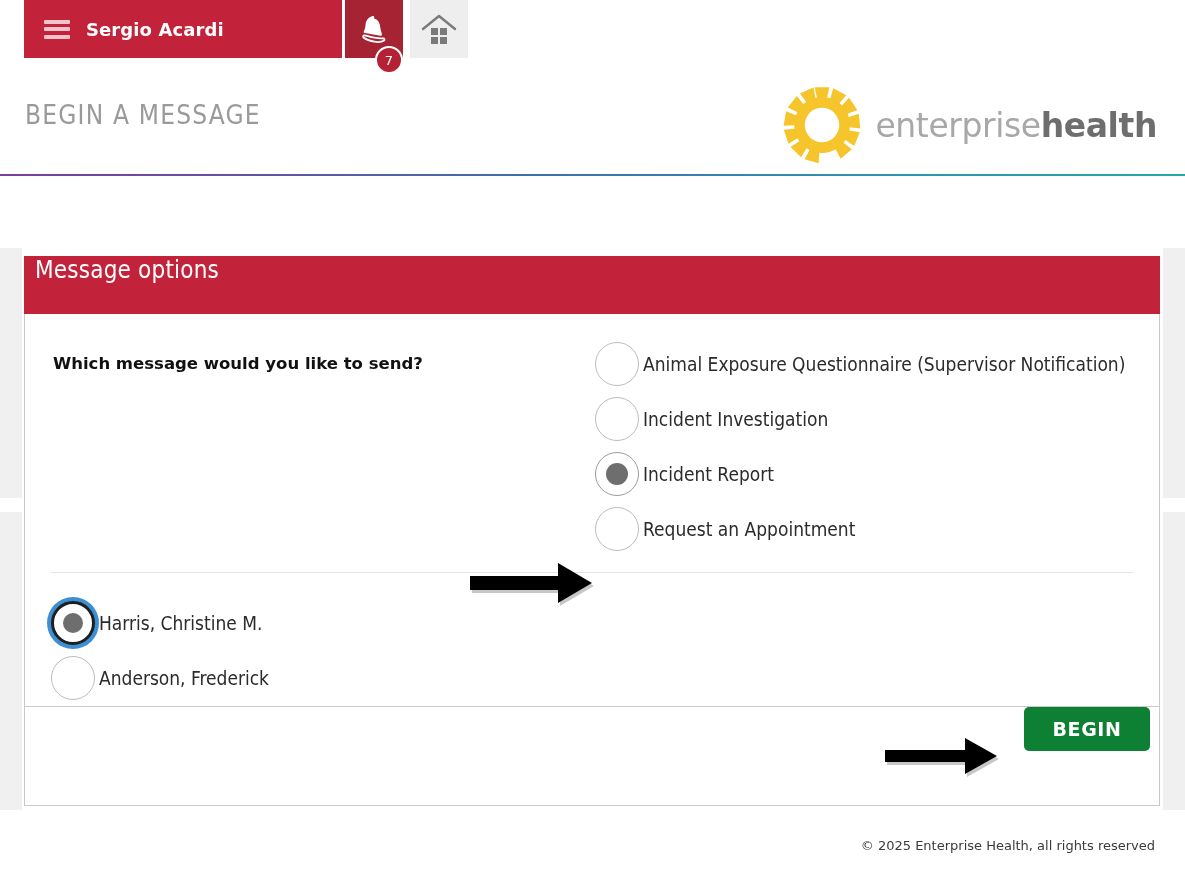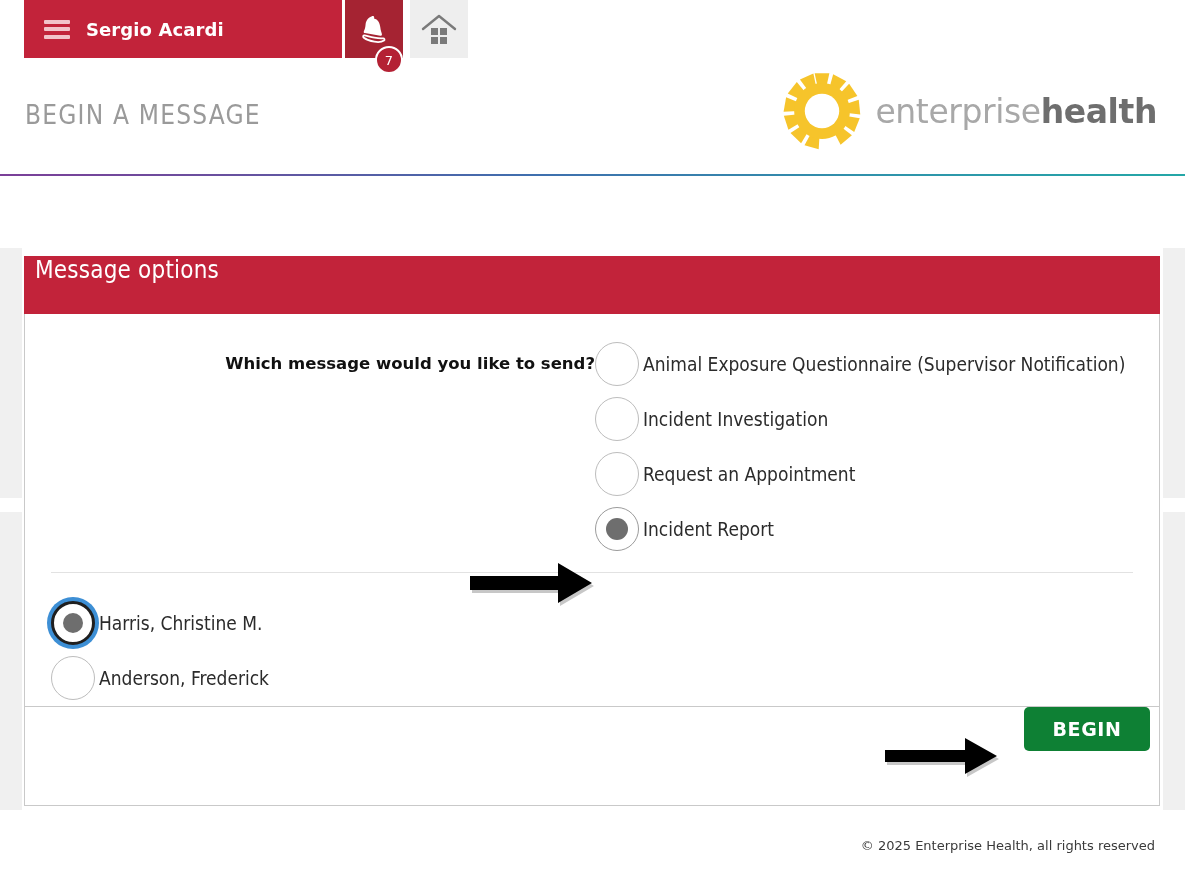--- a/index.html
+++ b/index.html
@@ -88,21 +88,21 @@
     font-size: 26px;
     color: #9a9a9a;
     letter-spacing: 1.2px;
     font-weight: 300;
     font-family: "DejaVu Sans Condensed", "Liberation Sans Narrow", "Liberation Sans", sans-serif;
   }
 
   
   .logo {
     position: absolute;
-    right: 28px; top: 70px;
+    right: 28px; top: 84px;
     display: flex; align-items: center;
   }
   .logo-mark { width: 82px; height: 82px; flex: 0 0 auto; }
   .logo-text {
     font-size: 33px;
     margin-left: 12px;
     white-space: nowrap;
     letter-spacing: -0.4px;
   }
   .logo-text .lt-light { color: #a8a8a8; font-weight: normal; }
@@ -138,21 +138,20 @@
   .card-body {
     border: 1px solid #c9c9c9;
     border-top: none;
     background: #ffffff;
     padding: 0;
   }
 
   .qblock {
     display: flex;
     padding: 22px 0 16px 0;
-    text-align: right;
   }
   .qblock + .qblock {
     border-top: 1px solid #e2e2e2;
     margin: 0 26px 0 26px;
     padding-top: 22px;
   }
   .qblock.first { padding-left: 0; }
 
   .qlabel {
     width: 570px;
@@ -352,29 +351,29 @@
           <span class="radio"></span>
           <span class="option-label">Animal Exposure Questionnaire (Supervisor Notification)</span>
         </div>
 
         <div class="option-row">
           <span class="radio"></span>
           <span class="option-label">Incident Investigation</span>
         </div>
 
         <div class="option-row">
-          <span class="radio"></span>
-          <span class="option-label">Request an Appointment</span>
-        </div>
-
-        <div class="option-row">
           <span class="radio checked">
               <span class="dot"></span>
             </span>
           <span class="option-label">Incident Report</span>
+        </div>
+
+        <div class="option-row">
+          <span class="radio"></span>
+          <span class="option-label">Request an Appointment</span>
         </div>
 
       </div>
     </div>
 
     <div class="qblock second">
       <div class="options">
 
         <div class="option-row">
           <span class="radio checked focused">

